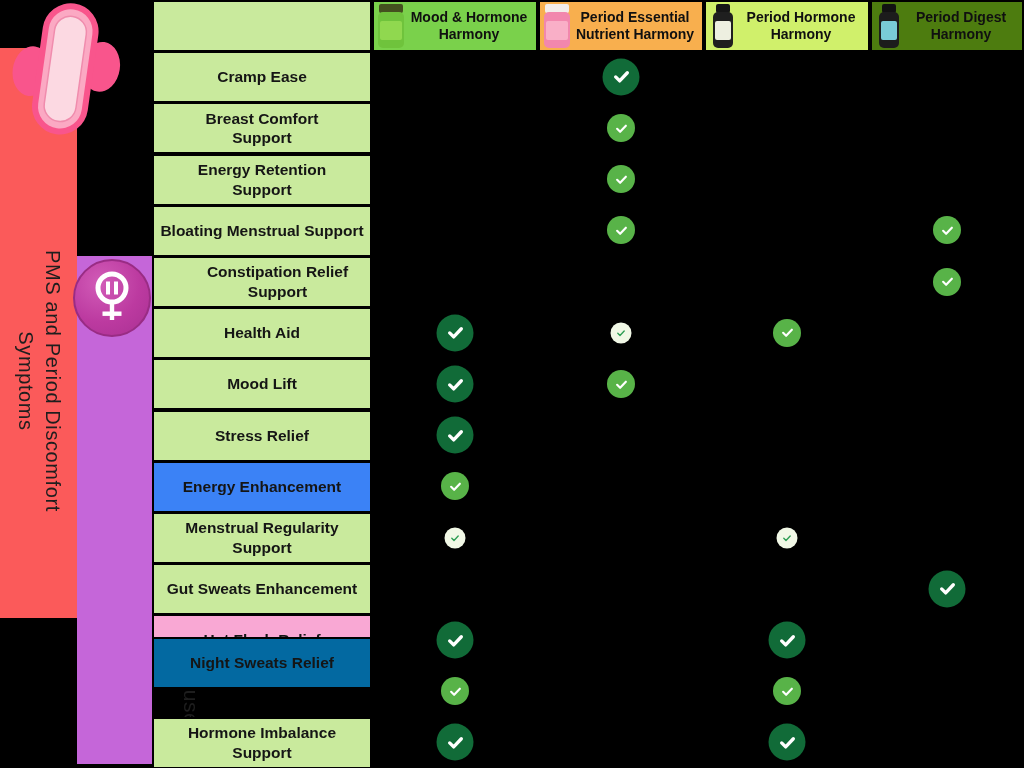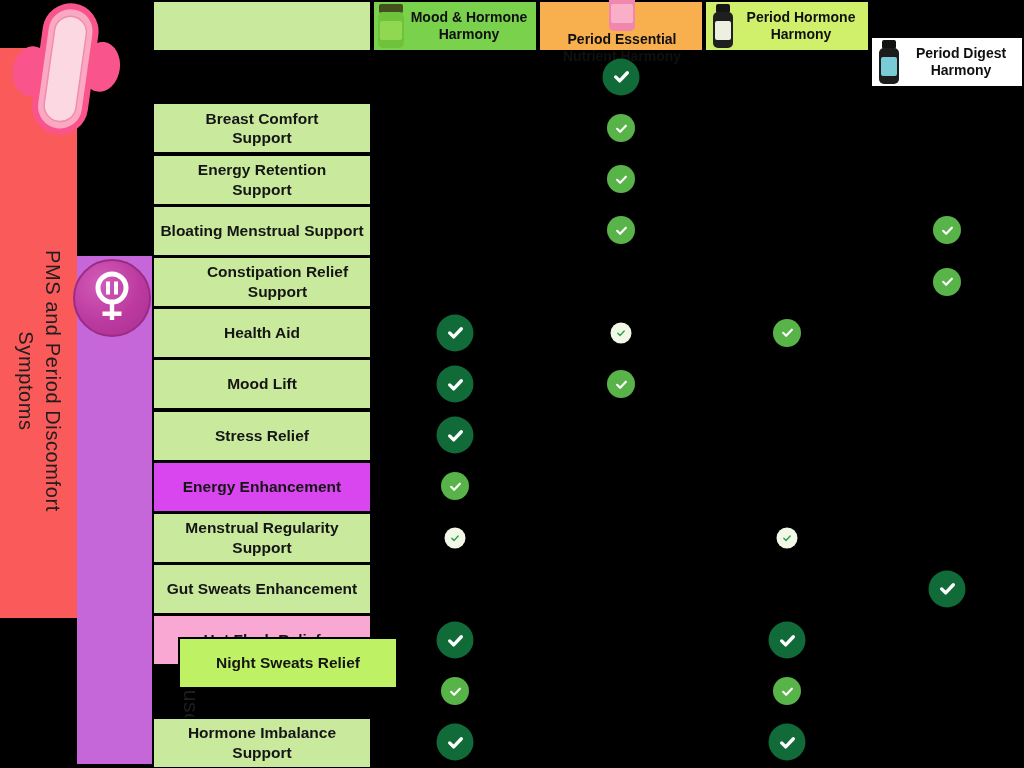--- a/index.html
+++ b/index.html
@@ -38,21 +38,21 @@
     white-space:pre-line;line-height:1.28;padding:0 3px;
   }
   .product-header{
     top:0;height:52px;justify-content:center;padding:3px 2px 3px 4px;
   }
   .product-name{
     flex:1;text-align:center;font-size:14px;font-weight:700;color:#101010;
     line-height:1.25;white-space:pre-line;
   }
   .ph0{left:372px;width:166px;}
-  .ph1{left:538px;width:166px;flex-direction:column;}
+  .ph1{left:538px;width:166px;}
   .ph2{left:704px;width:166px;}
   .ph3{left:870px;width:154px;}
   
   .bottle{position:relative;width:26px;height:44px;flex:none;}
   .bottle .cap{position:absolute;top:0;left:50%;transform:translateX(-50%);height:9px;border-radius:2px;}
   .bottle .bbody{position:absolute;top:8px;left:50%;transform:translateX(-50%);height:36px;border-radius:5px;}
   .bottle .blabel{position:absolute;top:17px;left:50%;transform:translateX(-50%);height:19px;border-radius:2px;}
   .bottle.jar .cap{width:24px;}
   .bottle.jar .bbody{width:26px;}
   .bottle.jar .blabel{width:22px;}
@@ -119,30 +119,31 @@
   </div>
   <div class="cell product-header ph2" style="background: rgb(208, 240, 107);">
     <div class="bottle bottleshape">
         <div class="cap" style="background: rgb(22, 22, 22);"></div>
         <div class="bbody" style="background: rgb(31, 31, 31);"></div>
         <div class="blabel" style="background: rgb(237, 239, 224);"></div>
       </div>
     <div class="product-name">Period Hormone
 Harmony</div>
   </div>
-  <div class="cell product-header ph3" style="background: #ffffff; margin-top: 36px;">
+  <div class="cell product-header ph3" style="background: #4d7c0f;">
     <div class="bottle bottleshape">
         <div class="cap" style="background: rgb(18, 18, 18);"></div>
         <div class="bbody" style="background: rgb(28, 28, 28);"></div>
         <div class="blabel" style="background: rgb(121, 203, 214);"></div>
       </div>
     <div class="product-name">Period Digest
 Harmony</div>
   </div>
 
+<div class="cell symptom-cell" style="top: 51.2px; background: rgb(201, 234, 157);">Cramp Ease</div>
     <div class="check check--large" style="left: 621px; top: 76.8px; width: 37px; height: 37px; background: rgb(17, 107, 56);">
       <svg viewBox="0 0 24 24" width="20" height="20">
         <path d="M5 12.5l4.8 4.8L19 7.5" fill="none" stroke="#FFFFFF" stroke-width="4" stroke-linecap="round" stroke-linejoin="round"></path>
       </svg>
     </div>
     <div class="cell symptom-cell" style="top: 102.4px; background: rgb(201, 234, 157);">Breast Comfort
 Support</div>
     <div class="check check--medium" style="left: 621px; top: 128px; width: 28px; height: 28px; background: rgb(88, 179, 72);">
       <svg viewBox="0 0 24 24" width="15" height="15">
         <path d="M5 12.5l4.8 4.8L19 7.5" fill="none" stroke="#FFFFFF" stroke-width="3.4" stroke-linecap="round" stroke-linejoin="round"></path>
@@ -198,21 +199,21 @@
       <svg viewBox="0 0 24 24" width="15" height="15">
         <path d="M5 12.5l4.8 4.8L19 7.5" fill="none" stroke="#FFFFFF" stroke-width="3.4" stroke-linecap="round" stroke-linejoin="round"></path>
       </svg>
     </div>
     <div class="cell symptom-cell" style="top: 409.6px; background: rgb(201, 234, 157); text-align: right;">Stress Relief</div>
     <div class="check check--large" style="left: 455px; top: 435.2px; width: 37px; height: 37px; background: rgb(17, 107, 56);">
       <svg viewBox="0 0 24 24" width="20" height="20">
         <path d="M5 12.5l4.8 4.8L19 7.5" fill="none" stroke="#FFFFFF" stroke-width="4" stroke-linecap="round" stroke-linejoin="round"></path>
       </svg>
     </div>
-    <div class="cell symptom-cell" style="top: 460.8px; background: #d946ef;">Energy Enhancement</div>
+    <div class="cell symptom-cell" style="top: 460.8px; background: #3b82f6;">Energy Enhancement</div>
     <div class="check check--medium" style="left: 455px; top: 486.4px; width: 28px; height: 28px; background: rgb(88, 179, 72);">
       <svg viewBox="0 0 24 24" width="15" height="15">
         <path d="M5 12.5l4.8 4.8L19 7.5" fill="none" stroke="#FFFFFF" stroke-width="3.4" stroke-linecap="round" stroke-linejoin="round"></path>
       </svg>
     </div>
     <div class="cell symptom-cell" style="top: 512px; background: rgb(201, 234, 157);">Menstrual Regularity
 Support</div>
     <div class="check check--small" style="left: 455px; top: 537.6px; width: 21px; height: 21px; background: rgb(241, 248, 230);">
       <svg viewBox="0 0 24 24" width="11" height="11">
         <path d="M5 12.5l4.8 4.8L19 7.5" fill="none" stroke="#2F9E55" stroke-width="3" stroke-linecap="round" stroke-linejoin="round"></path>
@@ -233,21 +234,21 @@
     <div class="check check--large" style="left: 455px; top: 640px; width: 37px; height: 37px; background: rgb(17, 107, 56);">
       <svg viewBox="0 0 24 24" width="20" height="20">
         <path d="M5 12.5l4.8 4.8L19 7.5" fill="none" stroke="#FFFFFF" stroke-width="4" stroke-linecap="round" stroke-linejoin="round"></path>
       </svg>
     </div>
     <div class="check check--large" style="left: 787px; top: 640px; width: 37px; height: 37px; background: rgb(17, 107, 56);">
       <svg viewBox="0 0 24 24" width="20" height="20">
         <path d="M5 12.5l4.8 4.8L19 7.5" fill="none" stroke="#FFFFFF" stroke-width="4" stroke-linecap="round" stroke-linejoin="round"></path>
       </svg>
     </div>
-    <div class="cell symptom-cell" style="top: 637px; background: #bef264; margin-left: 26px;">Night Sweats Relief</div>
+    <div class="cell symptom-cell" style="top: 637px; background: #0369a1;">Night Sweats Relief</div>
     <div class="check check--medium" style="left: 455px; top: 691.2px; width: 28px; height: 28px; background: rgb(88, 179, 72);">
       <svg viewBox="0 0 24 24" width="15" height="15">
         <path d="M5 12.5l4.8 4.8L19 7.5" fill="none" stroke="#FFFFFF" stroke-width="3.4" stroke-linecap="round" stroke-linejoin="round"></path>
       </svg>
     </div>
     <div class="check check--medium" style="left: 787px; top: 691.2px; width: 28px; height: 28px; background: rgb(88, 179, 72);">
       <svg viewBox="0 0 24 24" width="15" height="15">
         <path d="M5 12.5l4.8 4.8L19 7.5" fill="none" stroke="#FFFFFF" stroke-width="3.4" stroke-linecap="round" stroke-linejoin="round"></path>
       </svg>
     </div>

